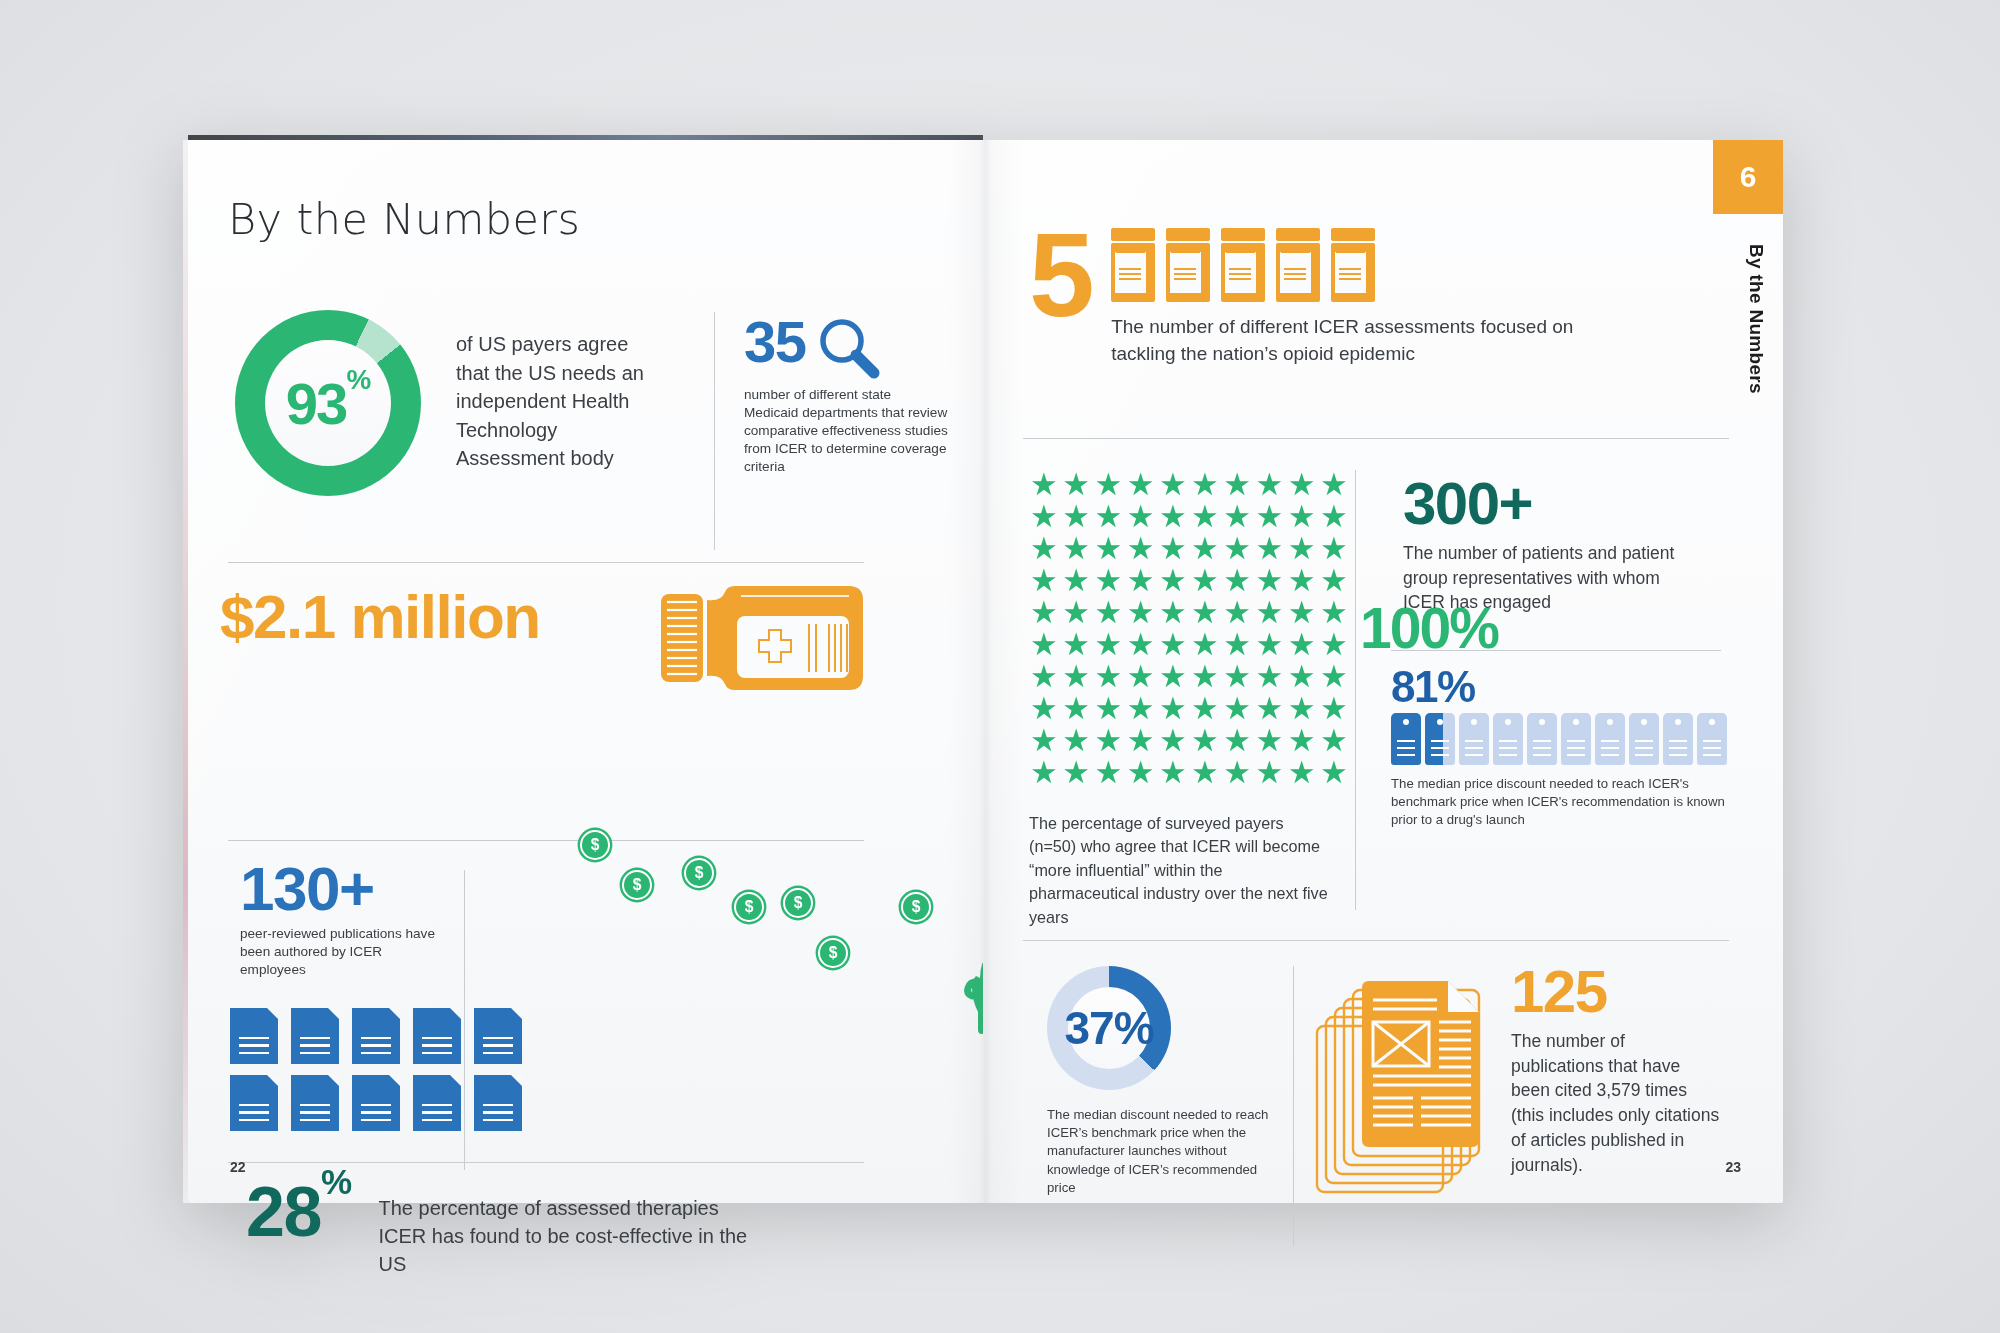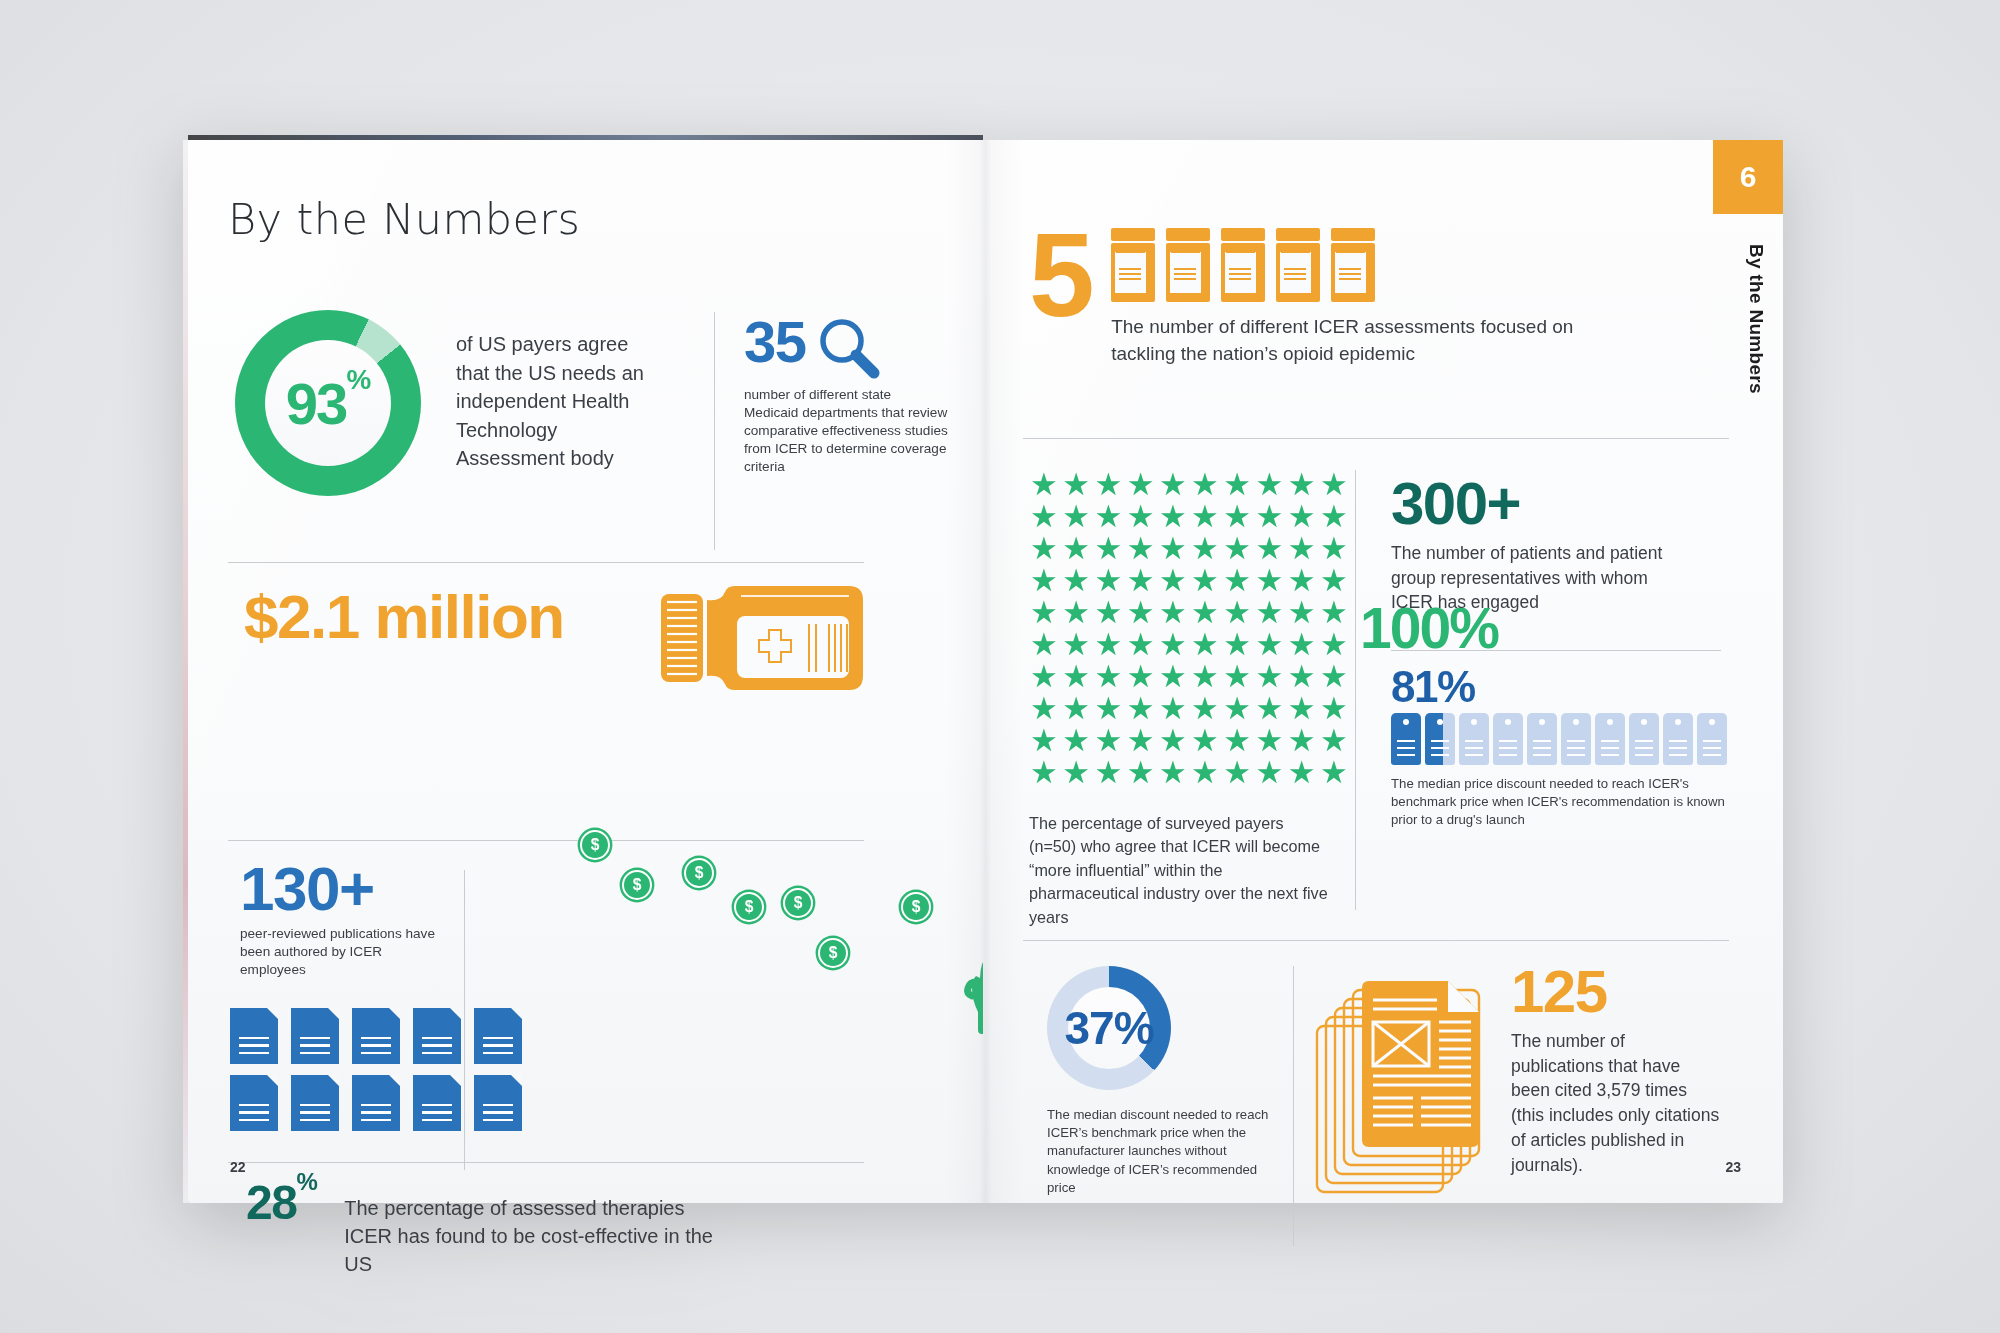--- a/index.html
+++ b/index.html
@@ -154,21 +154,21 @@
             <svg width="66" height="66" viewBox="0 0 66 66">
               <circle cx="26" cy="25" r="19" fill="none" stroke="#2a72ba" stroke-width="5.5"></circle>
               <path d="M40 39 L58 57" stroke="#2a72ba" stroke-width="11" stroke-linecap="round"></path>
             </svg>
           </div>
           <div class="small-txt" style="width:205px; margin-top:4px;">number of different state Medicaid departments that review comparative effectiveness studies from ICER to determine coverage criteria</div>
         </div>
 
         <div class="blk rule" style="left:40px; top:422px; width:636px;"></div>
 
-        <div class="blk" style="left:56px; top:450px; width:450px;">
+        <div class="blk" style="left:32px; top:450px; width:450px;">
           <div class="big-num c-orange" style="font-size:62px;">$2.1 million</div>
         </div>
 
         <div class="blk" style="left:473px; top:438px;">
           <svg width="210" height="120" viewBox="0 0 210 120">
             <rect x="0" y="16" width="42" height="88" rx="8" fill="#f0a32e"></rect>
             <g stroke="#fdfdfe" stroke-width="2.2">
               <line x1="6" y1="24" x2="36" y2="24"></line>
                 <line x1="6" y1="32" x2="36" y2="32"></line>
               <line x1="6" y1="40" x2="36" y2="40"></line>
@@ -281,21 +281,21 @@
             <circle cx="30" cy="66" r="4.6" fill="#fafbfc"></circle>
             <path d="M16 74 q-6 0 -8 6 q-2 6 4 8" fill="none" stroke="#2bb673" stroke-width="7" stroke-linecap="round"></path>
             <path d="M104 58 q14 10 16 28" fill="none" stroke="#fafbfc" stroke-width="3" opacity=".75"></path>
           </svg>
         </div>
 
 
         <div class="blk rule" style="left:40px; top:1022px; width:636px;"></div>
 
         <div class="blk" style="left:58px; top:1042px; display:flex; align-items:flex-start; gap:28px;">
-          <div class="big-num c-dgreen" style="font-size:48px;">
+          <div class="big-num c-dgreen" style="font-size:70px;">
             <span>28</span><sup style="font-size:.5em;position:relative;top:-.5em;">%</sup>
           </div>
           <div class="body-txt" style="width:390px; font-size:20px; line-height:1.4; padding-top:12px;">The percentage of assessed therapies ICER has found to be cost-effective in the US</div>
         </div>
 
         <div class="pg-num" style="left:42px;">22</div>
       </div>
     </div>
 
     <div class="page right">
@@ -467,21 +467,21 @@
             <div class="star">★</div>
             <div class="star">★</div>
             <div class="star">★</div>
           </div>
         <div class="stars-val">100%</div>
       </div>
       <div class="blk small-txt" style="left:46px; top:672px; width:300px; font-size:16.2px; line-height:1.45;">The percentage of surveyed payers (n=50) who agree that ICER will become “more influential” within the pharmaceutical industry over the next five years</div>
 
       <div class="blk vrule" style="left:372px; top:330px; height:440px;"></div>
 
-      <div class="blk" style="left:408px; top:338px; width:330px;">
+      <div class="blk" style="left:420px; top:338px; width:330px;">
         <div class="big-num c-dgreen" style="font-size:60px;">300+</div>
         <div class="body-txt" style="margin-top:10px; width:300px; font-size:17.5px; line-height:1.42;">The number of patients and patient group representatives with whom ICER has engaged</div>
       </div>
 
       <div class="blk rule" style="left:408px; top:510px; width:330px;"></div>
 
       <div class="blk" style="left:408px; top:528px; width:340px;">
         <div class="big-num c-dblue" style="font-size:44px;">81%</div>
         <div id="tags" style="display:flex; gap:4px; margin-top:6px;">
             <div class="tag">

